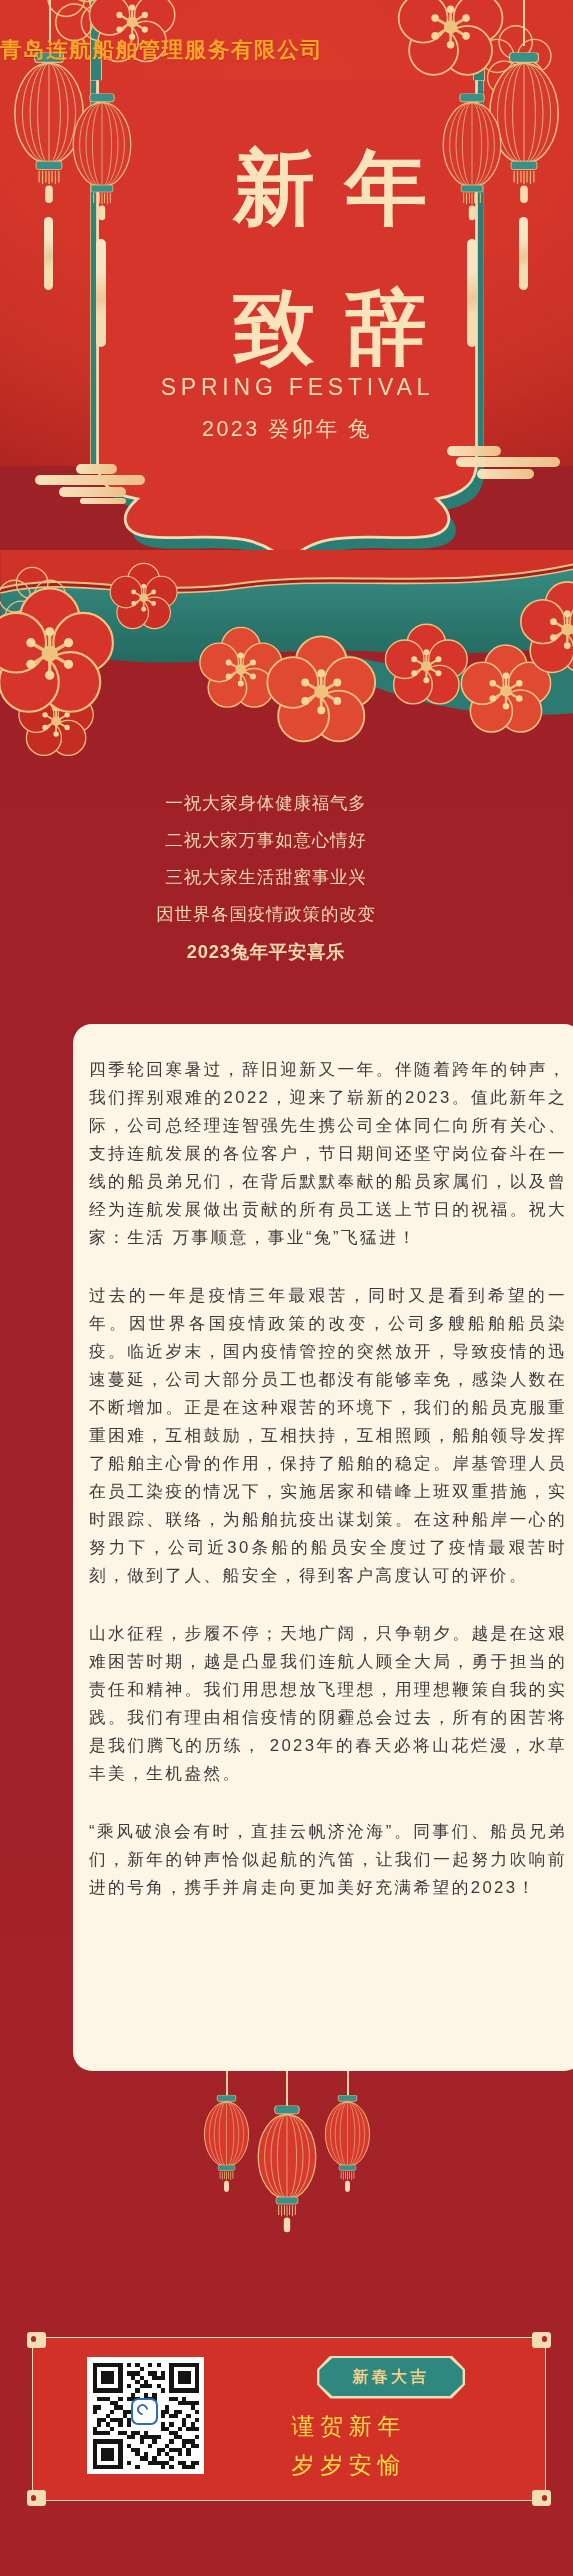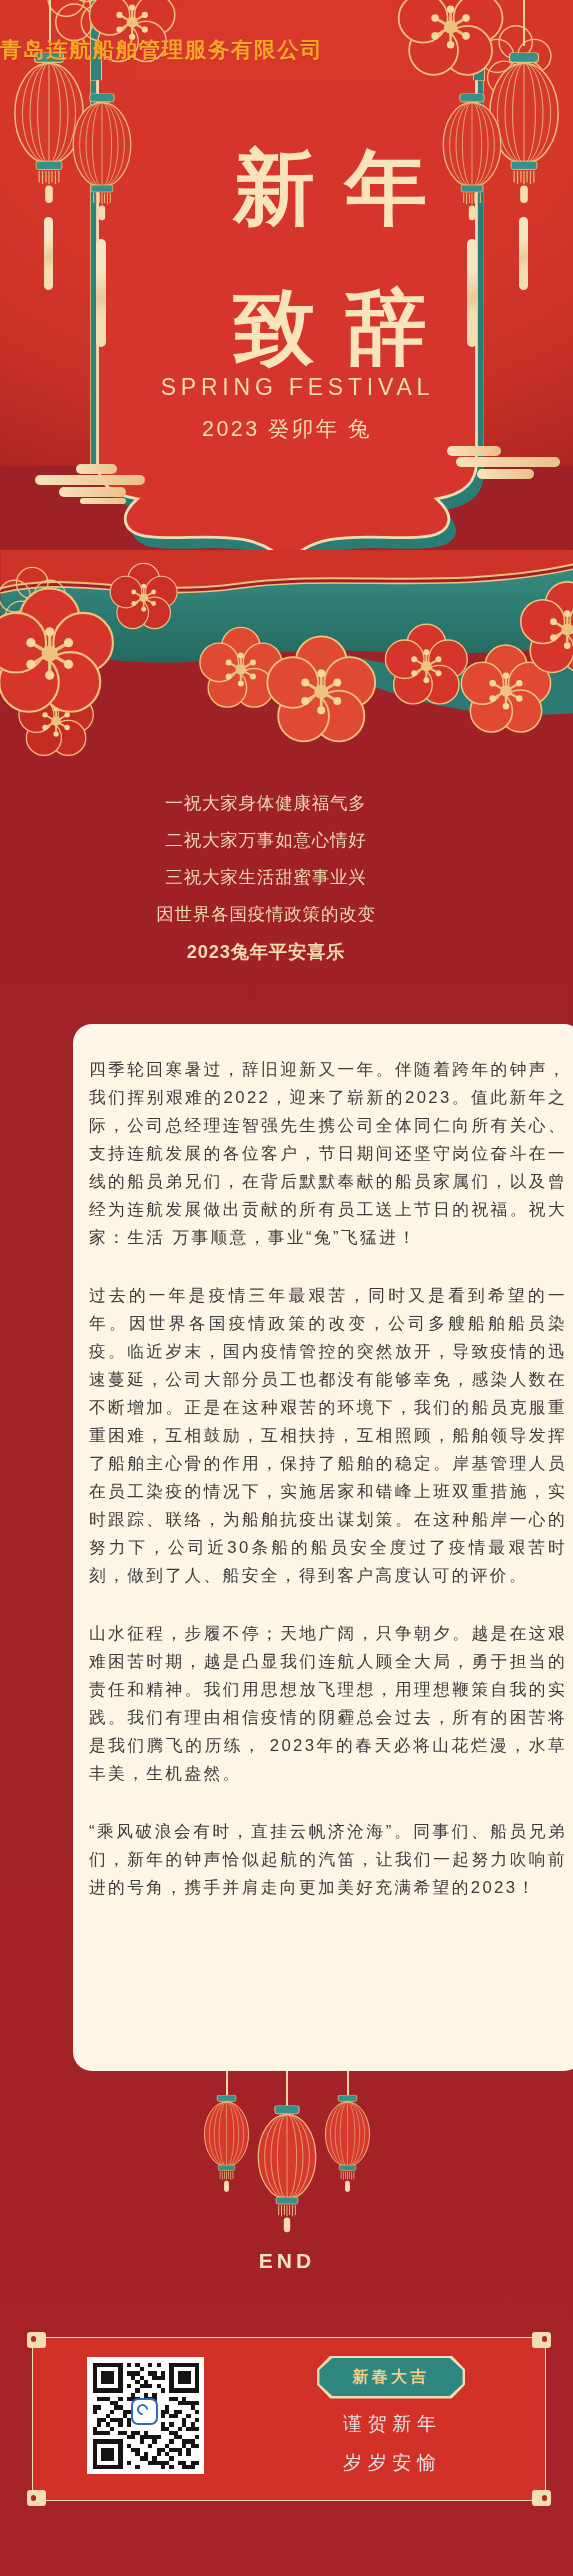--- a/index.html
+++ b/index.html
@@ -47,22 +47,22 @@
   .qr-logo{position:absolute;left:44px;top:41px;width:27px;height:27px;background:#fff;
         border:2.4px solid #2b6bb8;border-radius:7.2px;box-sizing:border-box;}
   .qr-logo .g{position:absolute;left:4px;top:4px;width:11px;height:11px;border:2.4px solid #2b6bb8;
         border-radius:50%;border-bottom-color:transparent;transform:rotate(-45deg);box-sizing:border-box;}
   .badge{position:absolute;left:284px;top:17.5px;width:148px;height:43px;background:#f2ddb5;
         clip-path:polygon(9% 0,91% 0,100% 32%,100% 68%,91% 100%,9% 100%,0 68%,0 32%);}
   .badge .inner{position:absolute;left:2.4px;top:2.4px;right:2.4px;bottom:2.4px;background:#2f8880;
         clip-path:polygon(9% 0,91% 0,100% 32%,100% 68%,91% 100%,9% 100%,0 68%,0 32%);
         display:flex;align-items:center;justify-content:center;
         font-size:16px;font-weight:bold;letter-spacing:3.2px;color:#f1cf8b;}
-  .greet{position:absolute;left:253px;width:207px;text-align:center;color:#e5e5e5;
-        font-size:19px;letter-spacing:5.6px;text-indent:5.6px;}
+  .greet{position:absolute;left:253px;width:207px;color:#fde047;
+        font-size:23px;letter-spacing:5.6px;text-indent:5.6px;}
 </style>
 </head>
 <body>
 
 <svg width="0" height="0" style="position:absolute">
   <defs>
     <symbol id="sym-lantern" viewBox="0 0 100 200">
       <rect x="31" y="0" width="38" height="13" rx="4" fill="#37918a" stroke="#e9bd7c" stroke-width="1.5"></rect>
       <ellipse cx="50" cy="80" rx="45" ry="66" fill="#d6392e" stroke="#e9bd7c" stroke-width="2"></ellipse>
       <ellipse cx="50" cy="80" rx="35" ry="66" fill="none" stroke="#e9bd7c" stroke-width="1.2"></ellipse>
@@ -224,21 +224,20 @@
   <svg class="abs" style="left:202px;top:2093px;" width="49" height="102" viewBox="0 0 100 200">
       <use href="#sym-lantern"></use>
     </svg>
   <svg class="abs" style="left:255px;top:2104px;" width="64" height="131" viewBox="0 0 100 200">
       <use href="#sym-lantern"></use>
     </svg>
   <svg class="abs" style="left:323px;top:2093px;" width="49" height="102" viewBox="0 0 100 200">
       <use href="#sym-lantern"></use>
     </svg>
 
-  <div class="end-marker">END</div>
 
   <section class="footer-panel">
     <div class="corner" style="left:-6.4px;top:-6.4px;">
         <div class="dot" style="left:4px;"></div>
       </div>
     <div class="corner" style="right:-6.4px;top:-6.4px;">
         <div class="dot" style="right:4px;"></div>
       </div>
     <div class="corner" style="left:-6.4px;bottom:-6.4px;">
         <div class="dot" style="left:4px;"></div>

